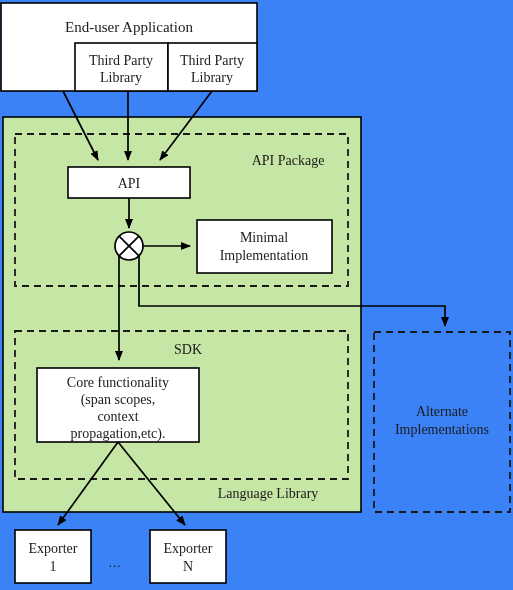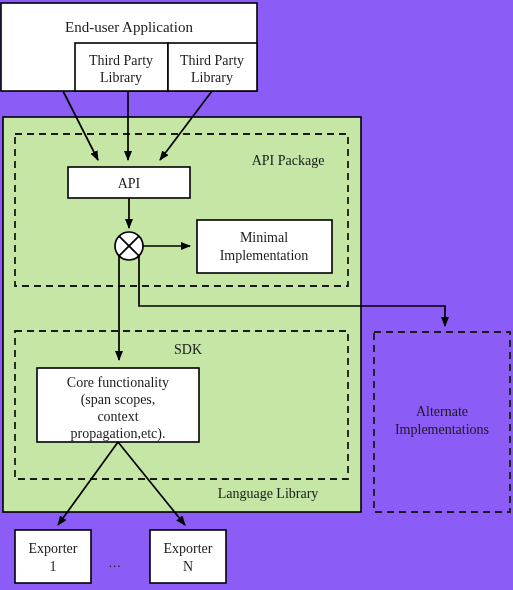--- a/index.html
+++ b/index.html
@@ -4,21 +4,21 @@
 <style>
   html, body {
     margin: 0;
     padding: 0;
     background: #ffffff;
   }
   #diagram-root {
     position: relative;
     width: 513px;
     height: 590px;
-    background: #8b5cf6;
+    background: #3b82f6;
     font-family: "Liberation Serif", "DejaVu Serif", serif;
     overflow: hidden;
   }
   svg#diagram-svg {
     display: block;
     width: 513px;
     height: 590px;
   }
   .box-fill {
     fill: #ffffff;

